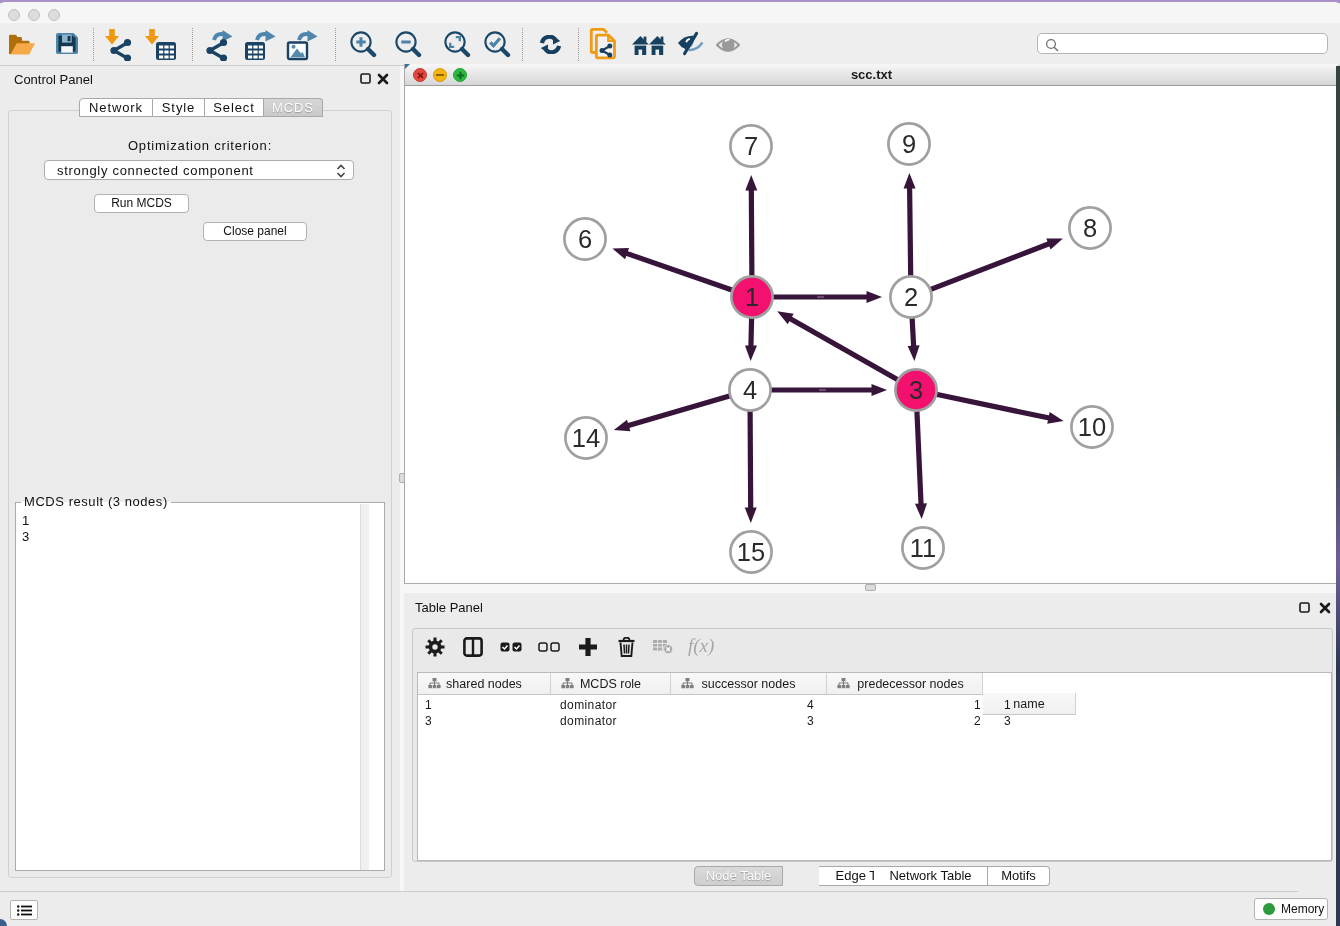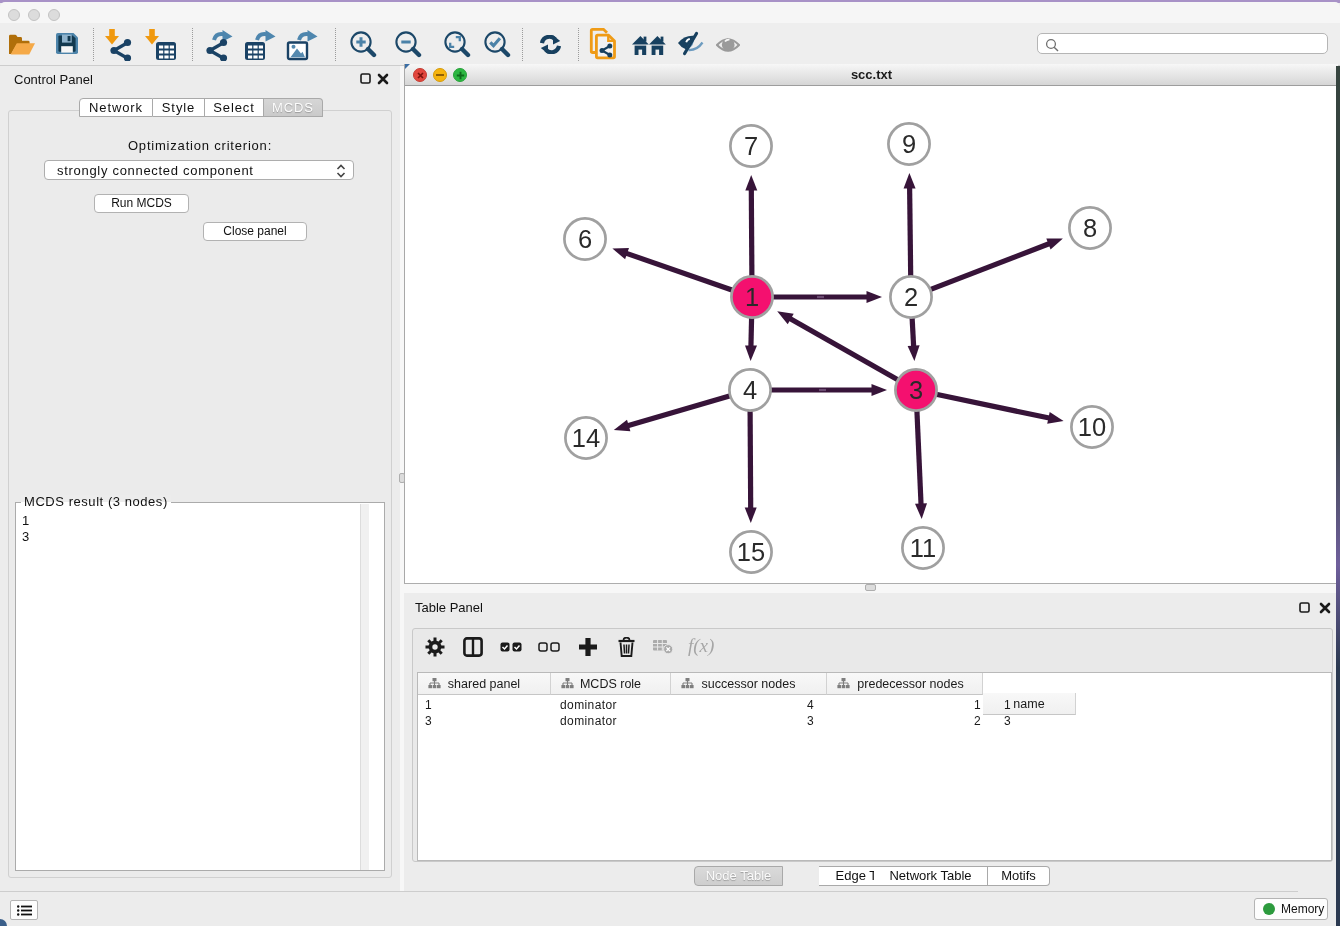--- a/index.html
+++ b/index.html
@@ -400,21 +400,21 @@
     <div style="position:absolute;left:284px;top:42px;font-family:'Liberation Serif',serif;font-style:italic;font-size:19px;color:#a6a6a6;">f(x)</div>
     <div id="ttable" style="position:absolute;left:13px;top:79px;width:915px;height:189px;background:#fff;border:1px solid #b9b9b9;box-sizing:border-box;">
       <div class="thcell" style="left:0;width:133px;">
         <svg style="position:absolute;left:10px;top:5px;" width="13" height="11" viewBox="0 0 13 11">
             <rect x="4.5" y="0" width="4" height="3.2" fill="#7e7e7e"></rect>
             <path d="M6.5 3 v2 M2 5 h9 M2 5 v2 M6.5 5 v2 M11 5 v2" stroke="#7e7e7e" fill="none" stroke-width="1.1"></path>
             <rect x="0.4" y="7" width="3.6" height="3.2" fill="#7e7e7e"></rect>
             <rect x="4.7" y="7" width="3.6" height="3.2" fill="#7e7e7e"></rect>
             <rect x="9" y="7" width="3.6" height="3.2" fill="#7e7e7e"></rect>
           </svg>
-        <div class="thlabel">shared panel</div>
+        <div class="thlabel">shared nodes</div>
       </div>
       <div class="thcell" style="left:133px;width:120px;">
         <svg style="position:absolute;left:10px;top:5px;" width="13" height="11" viewBox="0 0 13 11">
             <rect x="4.5" y="0" width="4" height="3.2" fill="#7e7e7e"></rect>
             <path d="M6.5 3 v2 M2 5 h9 M2 5 v2 M6.5 5 v2 M11 5 v2" stroke="#7e7e7e" fill="none" stroke-width="1.1"></path>
             <rect x="0.4" y="7" width="3.6" height="3.2" fill="#7e7e7e"></rect>
             <rect x="4.7" y="7" width="3.6" height="3.2" fill="#7e7e7e"></rect>
             <rect x="9" y="7" width="3.6" height="3.2" fill="#7e7e7e"></rect>
           </svg>
         <div class="thlabel">MCDS role</div>

